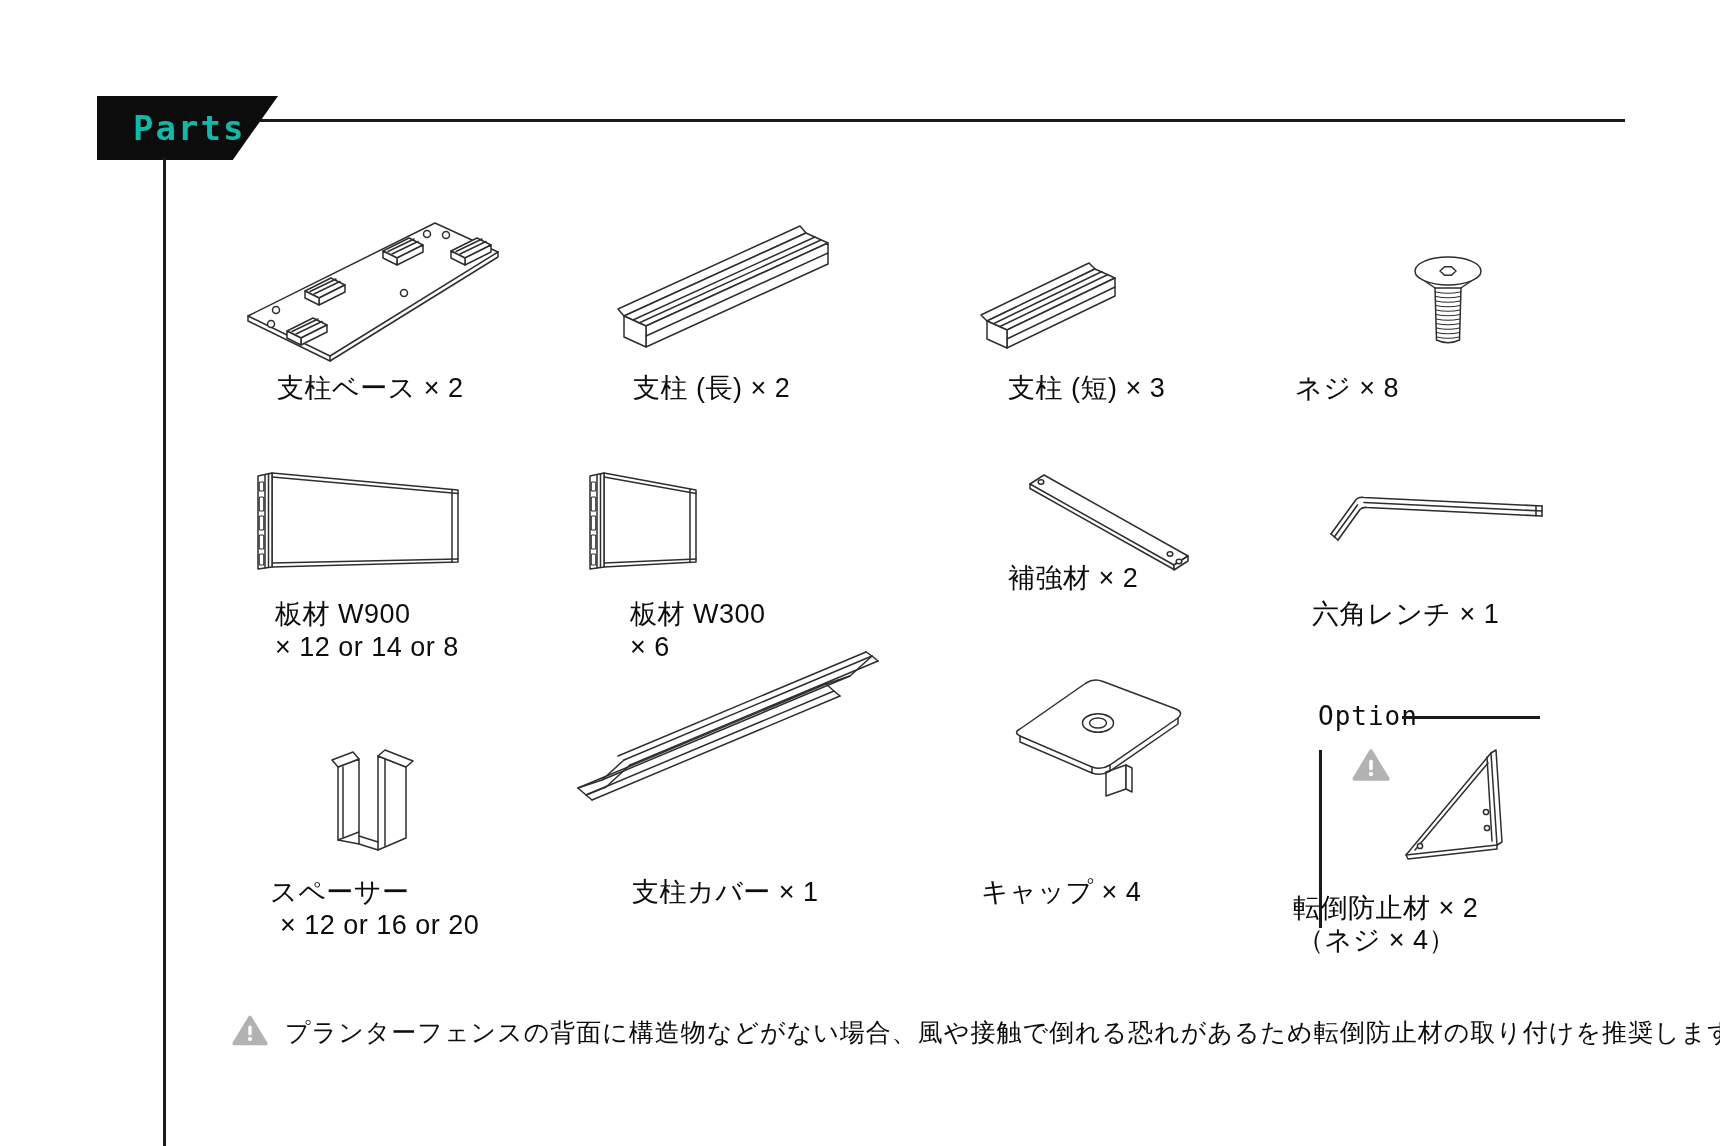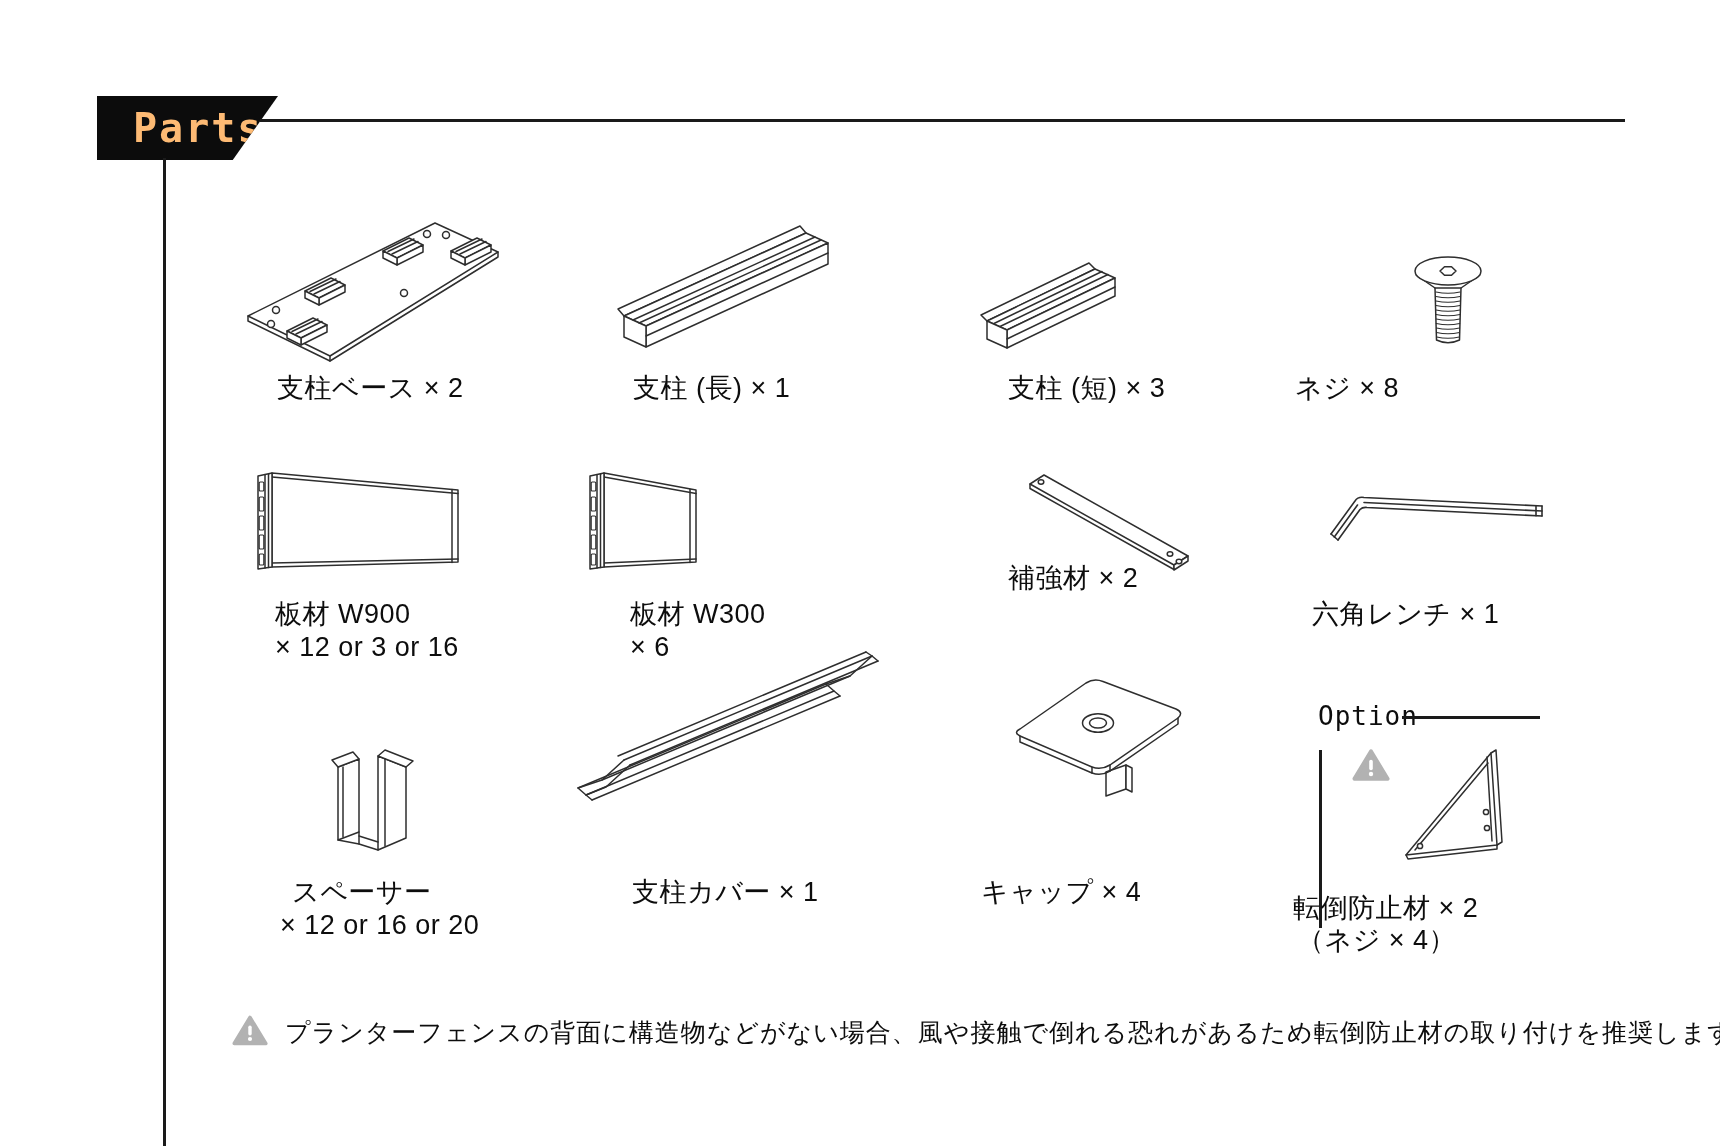--- a/index.html
+++ b/index.html
@@ -2,22 +2,22 @@
 <html><head>
 <meta charset="utf-8">
 <style>
   * { margin:0; padding:0; box-sizing:border-box; }
   html,body { background:#fff; }
   body { font-family:"Liberation Sans", sans-serif; }
   .page { position:relative; width:1720px; height:1146px; background:#fff; overflow:hidden; color:#111; }
 
   .banner { position:absolute; left:97px; top:96px; width:181px; height:64px; background:#0c0c0c;
             clip-path:polygon(0 0,100% 0,75% 100%,0 100%); display:flex; align-items:center; }
-  .banner-text { color:#fdba74; font-family:"DejaVu Sans Mono","Liberation Mono",monospace;
-                 font-weight:bold; font-size:40px; letter-spacing:2px; padding-left:36px; }
+  .banner-text { color:#14b8a6; font-family:"DejaVu Sans Mono","Liberation Mono",monospace;
+                 font-weight:bold; font-size:34px; letter-spacing:2px; padding-left:36px; }
 
   .top-rule  { position:absolute; left:260px; top:119px; width:1365px; height:2.5px; background:#1a1a1a; }
   .left-rule { position:absolute; left:163px; top:158px; width:2.5px; height:988px; background:#1a1a1a; }
 
   .drawing { position:absolute; }
   .drawing svg { width:100%; height:100%; display:block; }
 
   .lbl { position:absolute; font-size:27px; letter-spacing:.5px; color:#0d0d0d;
          white-space:nowrap; font-weight:500; line-height:1.1;text-align:right; }
 
@@ -263,32 +263,32 @@
         <polyline fill="none" points="95,5 100,2 106,94 101,97"></polyline>
         <polyline fill="none" points="10,107 12,111 101,101 101,97"></polyline>
         <circle cx="90" cy="64" r="2.6"></circle>
           <circle cx="91" cy="80" r="2.6"></circle>
           <circle cx="24" cy="98" r="2.6"></circle>
       </g>
     </svg>
   </div>
 
   <span class="lbl" style="left:277px;top:374px">支柱ベース × 2</span>
-  <span class="lbl" style="left:633px;top:374px">支柱 (長) × 1</span>
+  <span class="lbl" style="left:633px;top:374px">支柱 (長) × 2</span>
   <span class="lbl" style="left:1008px;top:374px">支柱 (短) × 3</span>
   <span class="lbl" style="left:1295px;top:374px">ネジ × 8</span>
 
   <span class="lbl" style="left:275px;top:600px">板材 W900</span>
-  <span class="lbl" style="left:275px;top:633px">× 12 or 3 or 16</span>
+  <span class="lbl" style="left:275px;top:633px">× 12 or 14 or 8</span>
   <span class="lbl" style="left:630px;top:600px">板材 W300</span>
   <span class="lbl" style="left:630px;top:633px">× 6</span>
   <span class="lbl" style="left:1008px;top:564px">補強材 × 2</span>
   <span class="lbl" style="left:1312px;top:600px">六角レンチ × 1</span>
 
-  <span class="lbl" style="left:292px;top:878px">スペーサー</span>
+  <span class="lbl" style="left:270px;top:878px">スペーサー</span>
   <span class="lbl" style="left:280px;top:911px">× 12 or 16 or 20</span>
   <span class="lbl" style="left:632px;top:878px">支柱カバー × 1</span>
   <span class="lbl" style="left:981px;top:878px">キャップ × 4</span>
 
   <span class="lbl" style="left:1293px;top:894px">転倒防止材 × 2</span>
   <span class="lbl" style="left:1297px;top:926px">（ネジ × 4）</span>
 
   <div class="warn" style="left:232px;top:1014px;width:36px;height:33px">
     <svg viewBox="0 0 40 35">
       <path d="M20,3 L37.5,32 H2.5 Z" fill="#b2b2b2" stroke="#b2b2b2" stroke-width="4" stroke-linejoin="round"></path>

